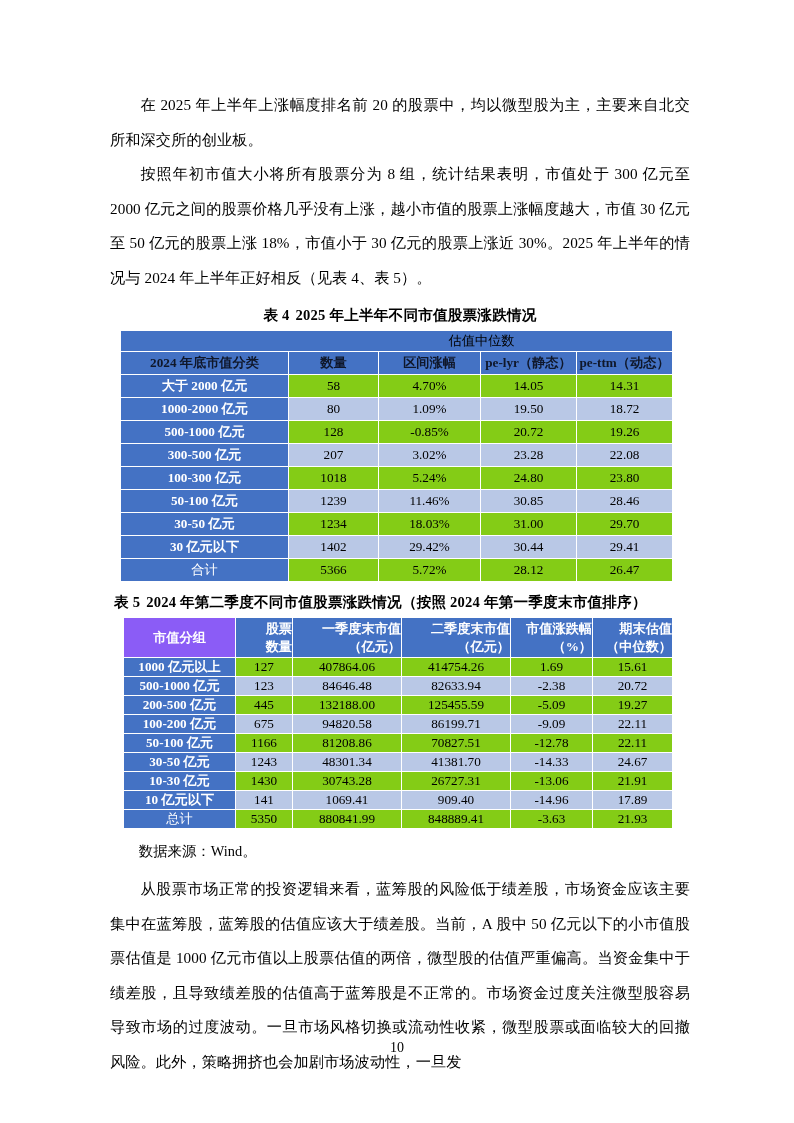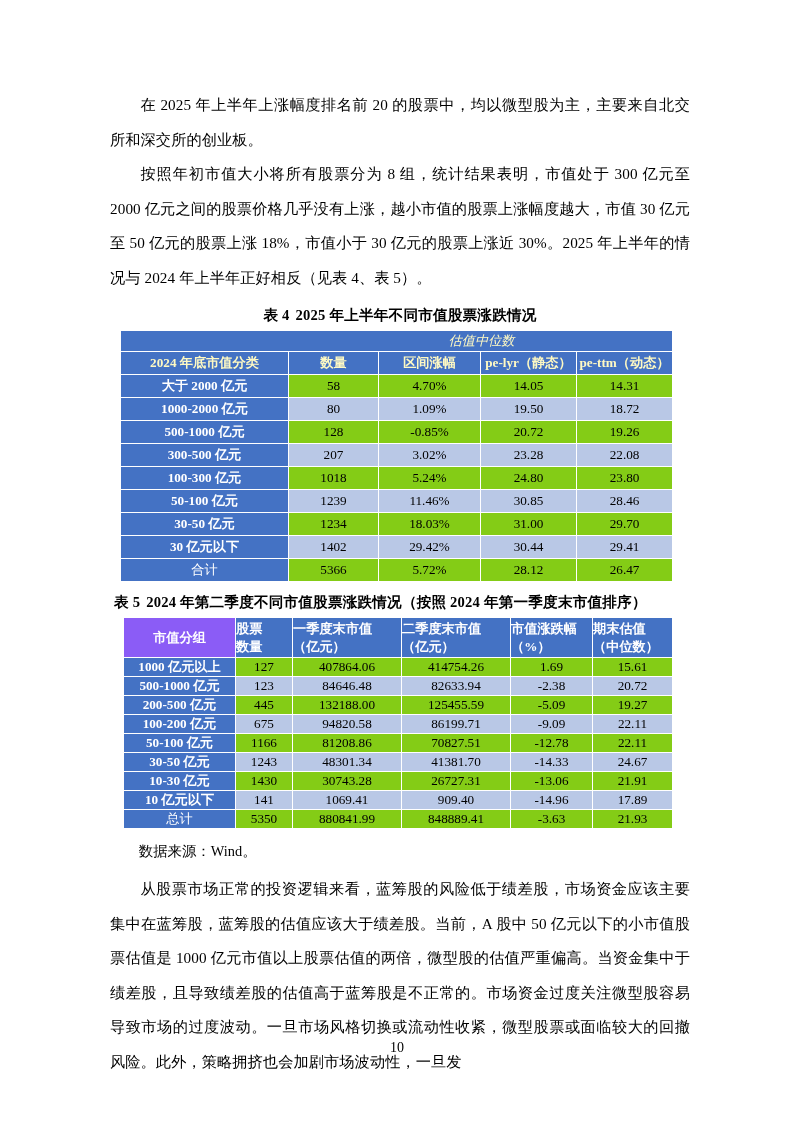--- a/index.html
+++ b/index.html
@@ -64,29 +64,28 @@
   #table4 {
     width: 552px;
     margin: 0 0 0 10px;
   }
   #table4 .r-head { height: 21px; }
   #table4 .r-sub  { height: 23px; }
   #table4 tbody tr { height: 23px; }
 
   .hdr-blue {
     background: #4472C4;
-    color: #fef9c3;
+    color: #0f172a;
     font-weight: bold;
     text-align: center;
   }
   .hdr-span {
     background: #4472C4;
-    color: #fef9c3;
-    text-align: center;
-    font-style: italic;
+    color: #000000;
+    text-align: center;
   }
   .rowlabel {
     background: #4472C4;
     color: #ffffff;
     font-weight: bold;
     text-align: center;
   }
   .rowlabel.total { font-weight: normal; }
   .cell {
     text-align: center;
@@ -99,21 +98,21 @@
   #table5 {
     width: 549px;
     margin: 0 0 0 13px;
   }
   #table5 thead td { height: 25px; }
   #table5 tbody tr { height: 19px; }
   #table5 .hdr-two-line {
     background: #4472C4;
     color: #ffffff;
     font-weight: bold;
-    text-align: left;
+    text-align: right;
     line-height: 17.5px;
     padding: 2px 0;
   }
   #table5 .hdr-merge {
     background: #8b5cf6;
     color: #ffffff;
     font-weight: bold;
     text-align: center;
   }
 

